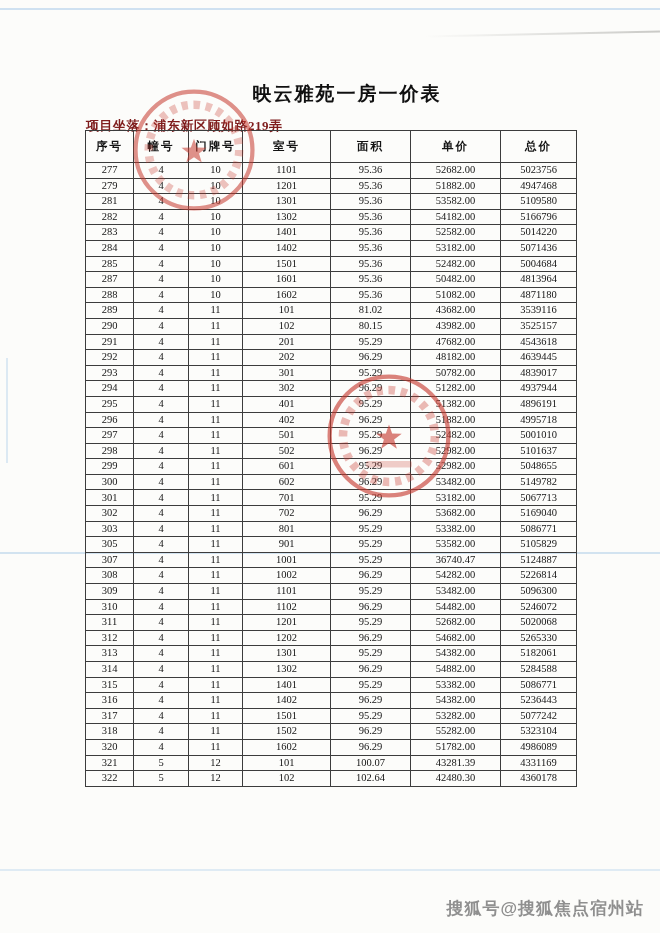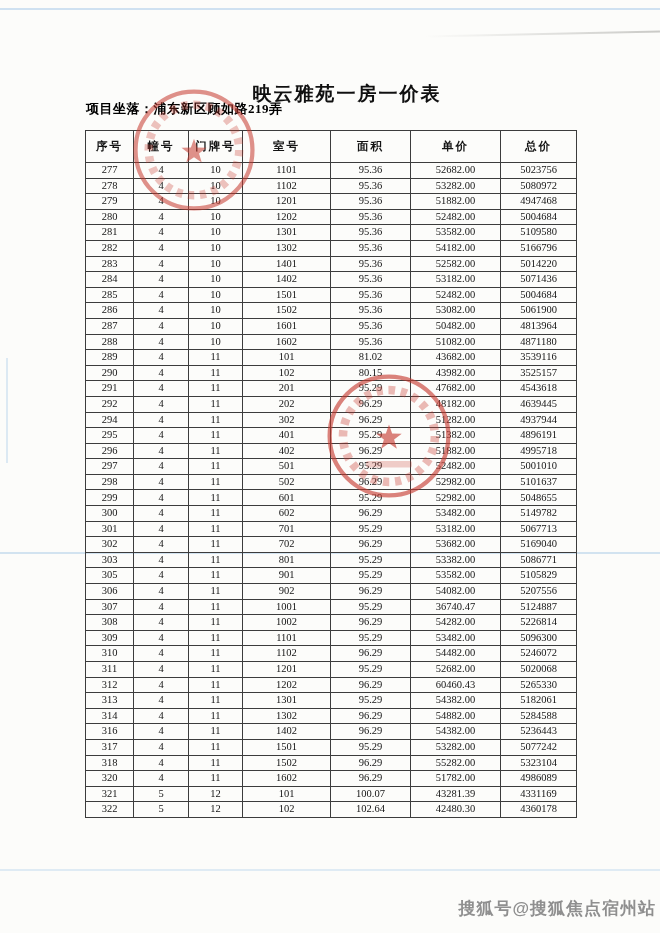--- a/index.html
+++ b/index.html
@@ -13,38 +13,38 @@
     width:660px;height:933px;position:relative;overflow:hidden;
     background:#fcfcfa;
     font-family:"Liberation Serif","DejaVu Serif",serif;
     color:#141414;
   }
   .title{
     position:absolute;top:64px;left:0;width:660px;margin:17px;
     text-align:center;font-size:19px;font-weight:bold;letter-spacing:2px;color:#101010;
   }
   .location{
-    position:absolute;top:100px;left:86px;
-    font-size:13px;font-weight:bold;color:#000000;letter-spacing:.5px;
+    position:absolute;top:117px;left:86px;
+    font-size:13px;font-weight:bold;color:#7f1d1d;letter-spacing:.5px;
   }
   table.price-table{
     position:absolute;top:130px;left:85px;width:491px;
     border-collapse:collapse;table-layout:fixed;padding-left:32px;
   }
   .price-table th,.price-table td{
     border:1px solid var(--table-border);
     text-align:center;white-space:nowrap;overflow:hidden;padding:0;
   }
   .price-table th{height:31px;font-size:11.5px;font-weight:bold;letter-spacing:2px;}
   .price-table td{height:14.6px;font-size:10.5px;line-height:1;}
   .stamp{position:absolute;pointer-events:none;}
   .stamp-top{left:128px;top:84px;opacity:.55;}
   .stamp-mid{left:322px;top:369px;opacity:.62;}
   .watermark{
-    position:absolute;top:897px;right:4px;
+    position:absolute;top:897px;right:16px;
     font-family:"Liberation Sans","DejaVu Sans",sans-serif;
     font-size:17px;font-weight:600;letter-spacing:1px;
     color:var(--watermark-gray);
   }
   .scan-line{position:absolute;left:0;width:660px;background:var(--scan-line-blue);}
   .line-top{top:8px;height:2px;opacity:.85;}
   .line-mid{top:552px;height:1.5px;opacity:.8;}
   .line-bottom{top:869px;height:1.5px;opacity:.55;}
   .scan-vline{
     position:absolute;left:6px;top:358px;width:1.5px;height:105px;
@@ -95,99 +95,72 @@
         <tr>
           <td>277</td>
           <td>4</td>
           <td>10</td>
           <td>1101</td>
           <td>95.36</td>
           <td>52682.00</td>
           <td>5023756</td>
         </tr>
         <tr>
-          <td>278</td>
-          <td>4</td>
-          <td>10</td>
-          <td>1102</td>
-          <td>95.36</td>
-          <td>53282.00</td>
-          <td>5080972</td>
-        </tr>
-        <tr>
           <td>279</td>
           <td>4</td>
           <td>10</td>
           <td>1201</td>
           <td>95.36</td>
           <td>51882.00</td>
           <td>4947468</td>
         </tr>
         <tr>
-          <td>280</td>
-          <td>4</td>
-          <td>10</td>
-          <td>1202</td>
+          <td>281</td>
+          <td>4</td>
+          <td>10</td>
+          <td>1301</td>
+          <td>95.36</td>
+          <td>53582.00</td>
+          <td>5109580</td>
+        </tr>
+        <tr>
+          <td>282</td>
+          <td>4</td>
+          <td>10</td>
+          <td>1302</td>
+          <td>95.36</td>
+          <td>54182.00</td>
+          <td>5166796</td>
+        </tr>
+        <tr>
+          <td>283</td>
+          <td>4</td>
+          <td>10</td>
+          <td>1401</td>
+          <td>95.36</td>
+          <td>52582.00</td>
+          <td>5014220</td>
+        </tr>
+        <tr>
+          <td>284</td>
+          <td>4</td>
+          <td>10</td>
+          <td>1402</td>
+          <td>95.36</td>
+          <td>53182.00</td>
+          <td>5071436</td>
+        </tr>
+        <tr>
+          <td>285</td>
+          <td>4</td>
+          <td>10</td>
+          <td>1501</td>
           <td>95.36</td>
           <td>52482.00</td>
           <td>5004684</td>
-        </tr>
-        <tr>
-          <td>281</td>
-          <td>4</td>
-          <td>10</td>
-          <td>1301</td>
-          <td>95.36</td>
-          <td>53582.00</td>
-          <td>5109580</td>
-        </tr>
-        <tr>
-          <td>282</td>
-          <td>4</td>
-          <td>10</td>
-          <td>1302</td>
-          <td>95.36</td>
-          <td>54182.00</td>
-          <td>5166796</td>
-        </tr>
-        <tr>
-          <td>283</td>
-          <td>4</td>
-          <td>10</td>
-          <td>1401</td>
-          <td>95.36</td>
-          <td>52582.00</td>
-          <td>5014220</td>
-        </tr>
-        <tr>
-          <td>284</td>
-          <td>4</td>
-          <td>10</td>
-          <td>1402</td>
-          <td>95.36</td>
-          <td>53182.00</td>
-          <td>5071436</td>
-        </tr>
-        <tr>
-          <td>285</td>
-          <td>4</td>
-          <td>10</td>
-          <td>1501</td>
-          <td>95.36</td>
-          <td>52482.00</td>
-          <td>5004684</td>
-        </tr>
-        <tr>
-          <td>286</td>
-          <td>4</td>
-          <td>10</td>
-          <td>1502</td>
-          <td>95.36</td>
-          <td>53082.00</td>
-          <td>5061900</td>
         </tr>
         <tr>
           <td>287</td>
           <td>4</td>
           <td>10</td>
           <td>1601</td>
           <td>95.36</td>
           <td>50482.00</td>
           <td>4813964</td>
         </tr>
@@ -230,20 +203,29 @@
         <tr>
           <td>292</td>
           <td>4</td>
           <td>11</td>
           <td>202</td>
           <td>96.29</td>
           <td>48182.00</td>
           <td>4639445</td>
         </tr>
         <tr>
+          <td>293</td>
+          <td>4</td>
+          <td>11</td>
+          <td>301</td>
+          <td>95.29</td>
+          <td>50782.00</td>
+          <td>4839017</td>
+        </tr>
+        <tr>
           <td>294</td>
           <td>4</td>
           <td>11</td>
           <td>302</td>
           <td>96.29</td>
           <td>51282.00</td>
           <td>4937944</td>
         </tr>
         <tr>
           <td>295</td>
@@ -329,29 +311,20 @@
         <tr>
           <td>305</td>
           <td>4</td>
           <td>11</td>
           <td>901</td>
           <td>95.29</td>
           <td>53582.00</td>
           <td>5105829</td>
         </tr>
         <tr>
-          <td>306</td>
-          <td>4</td>
-          <td>11</td>
-          <td>902</td>
-          <td>96.29</td>
-          <td>54082.00</td>
-          <td>5207556</td>
-        </tr>
-        <tr>
           <td>307</td>
           <td>4</td>
           <td>11</td>
           <td>1001</td>
           <td>95.29</td>
           <td>36740.47</td>
           <td>5124887</td>
         </tr>
         <tr>
           <td>308</td>
@@ -388,40 +361,49 @@
           <td>95.29</td>
           <td>52682.00</td>
           <td>5020068</td>
         </tr>
         <tr>
           <td>312</td>
           <td>4</td>
           <td>11</td>
           <td>1202</td>
           <td>96.29</td>
-          <td>60460.43</td>
+          <td>54682.00</td>
           <td>5265330</td>
         </tr>
         <tr>
           <td>313</td>
           <td>4</td>
           <td>11</td>
           <td>1301</td>
           <td>95.29</td>
           <td>54382.00</td>
           <td>5182061</td>
         </tr>
         <tr>
           <td>314</td>
           <td>4</td>
           <td>11</td>
           <td>1302</td>
           <td>96.29</td>
           <td>54882.00</td>
           <td>5284588</td>
+        </tr>
+        <tr>
+          <td>315</td>
+          <td>4</td>
+          <td>11</td>
+          <td>1401</td>
+          <td>95.29</td>
+          <td>53382.00</td>
+          <td>5086771</td>
         </tr>
         <tr>
           <td>316</td>
           <td>4</td>
           <td>11</td>
           <td>1402</td>
           <td>96.29</td>
           <td>54382.00</td>
           <td>5236443</td>
         </tr>

